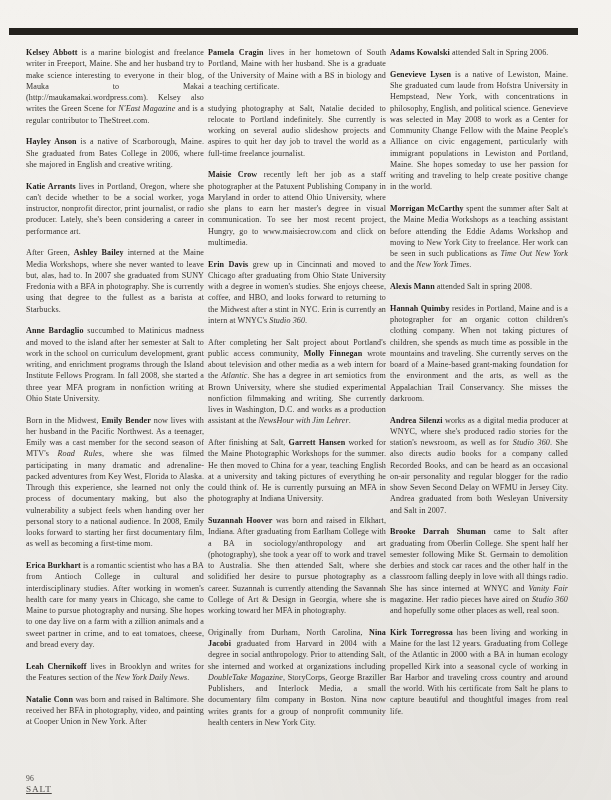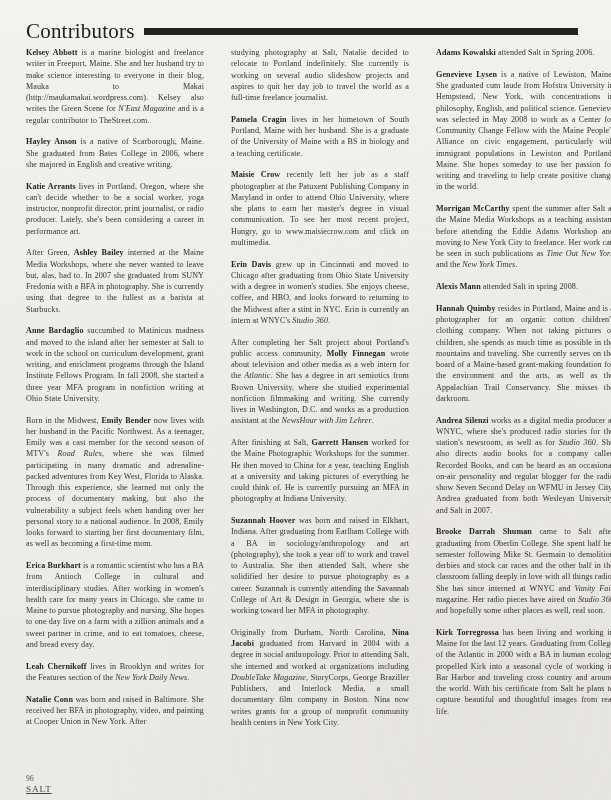--- a/index.html
+++ b/index.html
@@ -49,21 +49,21 @@
     box-shadow: 0 1px 0 rgba(255,255,255,0.35);
   }
   
   .columns {
     position: absolute;
     left: 26px;
     right: 24px;
     top: 47px;
     bottom: 44px;
     display: flex;
-    gap: 27px;
+    gap: 4px;
   }
   .col {
     width: 178px;
     flex: 0 0 178px;
   }
   .col p {
     margin: 0 0 10.5px 0;
     font-size: 8.1px;
     line-height: 11.25px;
     text-align: justify;
@@ -106,39 +106,38 @@
     mix-blend-mode: multiply;
     opacity: 0.55;
   }
 </style>
 </head>
 <body>
 
 <div class="page">
 
   <div class="masthead">
-    <div class="masthead-title">Contributors</div>
     <div class="masthead-rule"></div>
   </div>
 
   <div class="columns" id="columns-root">
       <div class="col">
         <p><span class="nm">Kelsey Abbott</span><span> is a marine biologist and freelance writer in Freeport, Maine. She and her husband try to make science interesting to everyone in their blog, Mauka to Makai (http://maukamakai.wordpress.com). Kelsey also writes the Green Scene for </span><span class="it">N'East Magazine</span><span> and is a regular contributor to TheStreet.com.</span></p>
         <p><span class="nm">Hayley Anson</span><span> is a native of Scarborough, Maine. She graduated from Bates College in 2006, where she majored in English and creative writing.</span></p>
         <p><span class="nm">Katie Arrants</span><span> lives in Portland, Oregon, where she can't decide whether to be a social worker, yoga instructor, nonprofit director, print journalist, or radio producer. Lately, she's been considering a career in performance art.</span></p>
         <p><span>After Green, </span><span class="nm">Ashley Bailey</span><span> interned at the Maine Media Workshops, where she never wanted to leave but, alas, had to. In 2007 she graduated from SUNY Fredonia with a BFA in photography. She is currently using that degree to the fullest as a barista at Starbucks.</span></p>
         <p><span class="nm">Anne Bardaglio</span><span> succumbed to Matinicus madness and moved to the island after her semester at Salt to work in the school on curriculum development, grant writing, and enrichment programs through the Island Institute Fellows Program. In fall 2008, she started a three year MFA program in nonfiction writing at Ohio State University.</span></p>
         <p><span>Born in the Midwest, </span><span class="nm">Emily Bender</span><span> now lives with her husband in the Pacific Northwest. As a teenager, Emily was a cast member for the second season of MTV's </span><span class="it">Road Rules</span><span>, where she was filmed participating in many dramatic and adrenaline-packed adventures from Key West, Florida to Alaska. Through this experience, she learned not only the process of documentary making, but also the vulnerability a subject feels when handing over her personal story to a national audience. In 2008, Emily looks forward to starting her first documentary film, as well as becoming a first-time mom.</span></p>
         <p><span class="nm">Erica Burkhart</span><span> is a romantic scientist who has a BA from Antioch College in cultural and interdisciplinary studies. After working in women's health care for many years in Chicago, she came to Maine to pursue photography and nursing. She hopes to one day live on a farm with a zillion animals and a sweet partner in crime, and to eat tomatoes, cheese, and bread every day.</span></p>
         <p><span class="nm">Leah Chernikoff</span><span> lives in Brooklyn and writes for the Features section of the </span><span class="it">New York Daily News</span><span>.</span></p>
         <p><span class="nm">Natalie Conn</span><span> was born and raised in Baltimore. She received her BFA in photography, video, and painting at Cooper Union in New York. After</span></p>
       </div>
       <div class="col">
+        <p><span class="nm">Pamela Cragin</span><span> lives in her hometown of South Portland, Maine with her husband. She is a graduate of the University of Maine with a BS in biology and a teaching certificate.</span></p>
         <p><span>studying photography at Salt, Natalie decided to relocate to Portland indefinitely. She currently is working on several audio slideshow projects and aspires to quit her day job to travel the world as a full-time freelance journalist.</span></p>
-        <p><span class="nm">Pamela Cragin</span><span> lives in her hometown of South Portland, Maine with her husband. She is a graduate of the University of Maine with a BS in biology and a teaching certificate.</span></p>
         <p><span class="nm">Maisie Crow</span><span> recently left her job as a staff photographer at the Patuxent Publishing Company in Maryland in order to attend Ohio University, where she plans to earn her master's degree in visual communication. To see her most recent project, Hungry, go to www.maisiecrow.com and click on multimedia.</span></p>
         <p><span class="nm">Erin Davis</span><span> grew up in Cincinnati and moved to Chicago after graduating from Ohio State University with a degree in women's studies. She enjoys cheese, coffee, and HBO, and looks forward to returning to the Midwest after a stint in NYC. Erin is currently an intern at WNYC's </span><span class="it">Studio 360</span><span>.</span></p>
         <p><span>After completing her Salt project about Portland's public access community, </span><span class="nm">Molly Finnegan</span><span> wrote about television and other media as a web intern for the </span><span class="it">Atlantic</span><span>. She has a degree in art semiotics from Brown University, where she studied experimental nonfiction filmmaking and writing. She currently lives in Washington, D.C. and works as a production assistant at the </span><span class="it">NewsHour with Jim Lehrer</span><span>.</span></p>
         <p><span>After finishing at Salt, </span><span class="nm">Garrett Hansen</span><span> worked for the Maine Photographic Workshops for the summer. He then moved to China for a year, teaching English at a university and taking pictures of everything he could think of. He is currently pursuing an MFA in photography at Indiana University.</span></p>
         <p><span class="nm">Suzannah Hoover</span><span> was born and raised in Elkhart, Indiana. After graduating from Earlham College with a BA in sociology/anthropology and art (photography), she took a year off to work and travel to Australia. She then attended Salt, where she solidified her desire to pursue photography as a career. Suzannah is currently attending the Savannah College of Art &amp; Design in Georgia, where she is working toward her MFA in photography.</span></p>
         <p><span>Originally from Durham, North Carolina, </span><span class="nm">Nina Jacobi</span><span> graduated from Harvard in 2004 with a degree in social anthropology. Prior to attending Salt, she interned and worked at organizations including </span><span class="it">DoubleTake Magazine</span><span>, StoryCorps, George Braziller Publishers, and Interlock Media, a small documentary film company in Boston. Nina now writes grants for a group of nonprofit community health centers in New York City.</span></p>
       </div>
       <div class="col">
         <p><span class="nm">Adams Kowalski</span><span> attended Salt in Spring 2006.</span></p>
         <p><span class="nm">Genevieve Lysen</span><span> is a native of Lewiston, Maine. She graduated cum laude from Hofstra University in Hempstead, New York, with concentrations in philosophy, English, and political science. Genevieve was selected in May 2008 to work as a Center for Community Change Fellow with the Maine People's Alliance on civic engagement, particularly with immigrant populations in Lewiston and Portland, Maine. She hopes someday to use her passion for writing and traveling to help create positive change in the world.</span></p>

